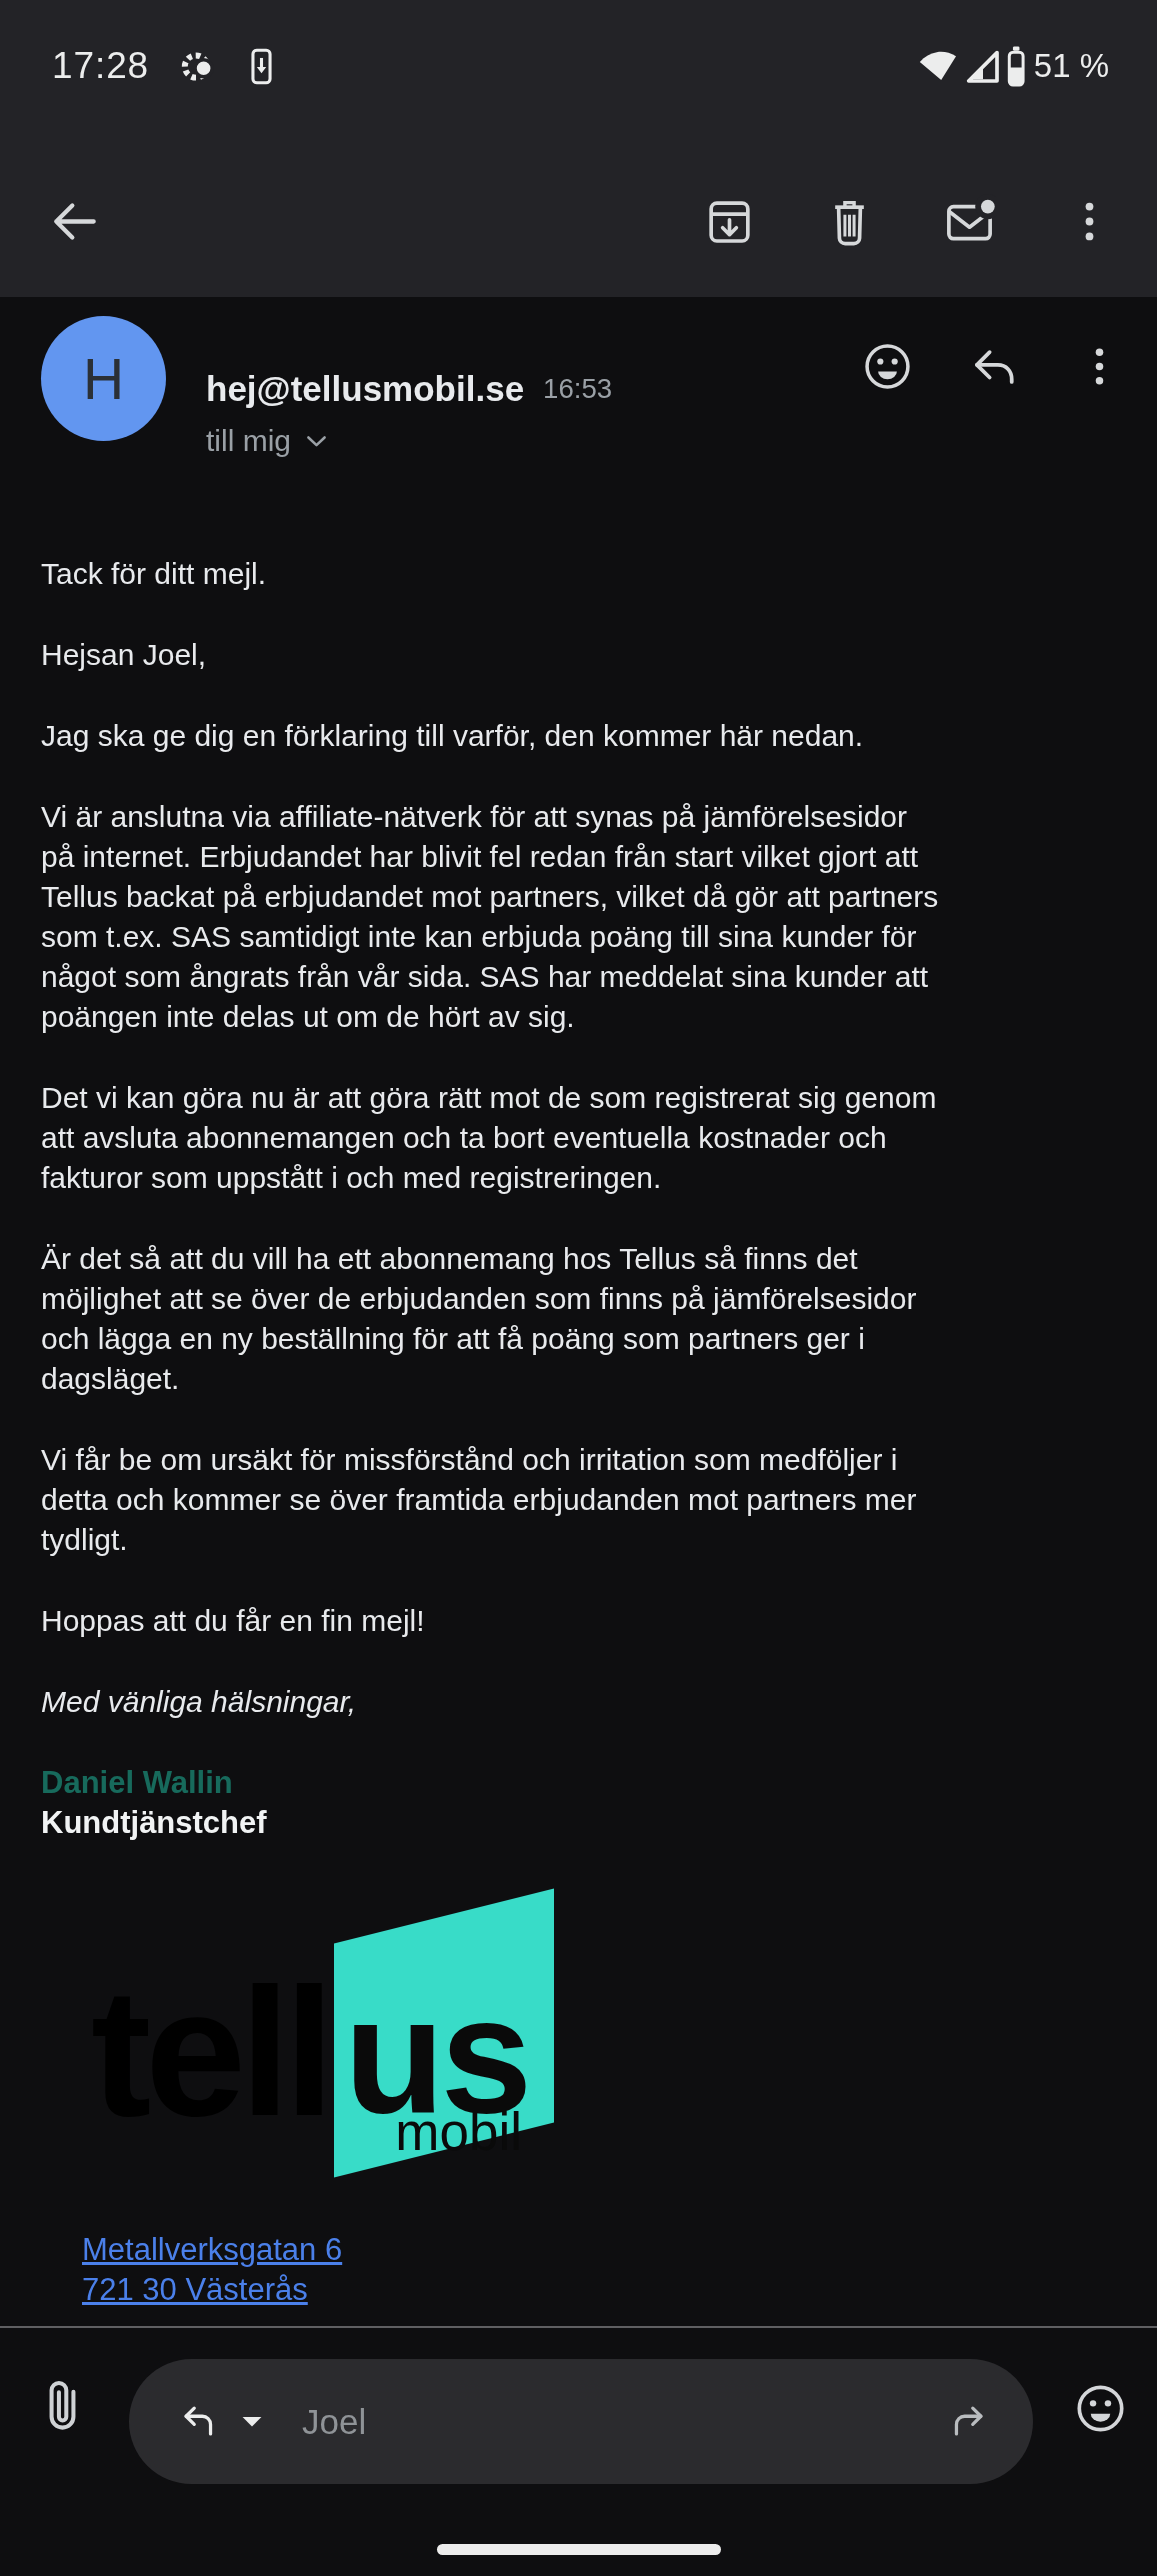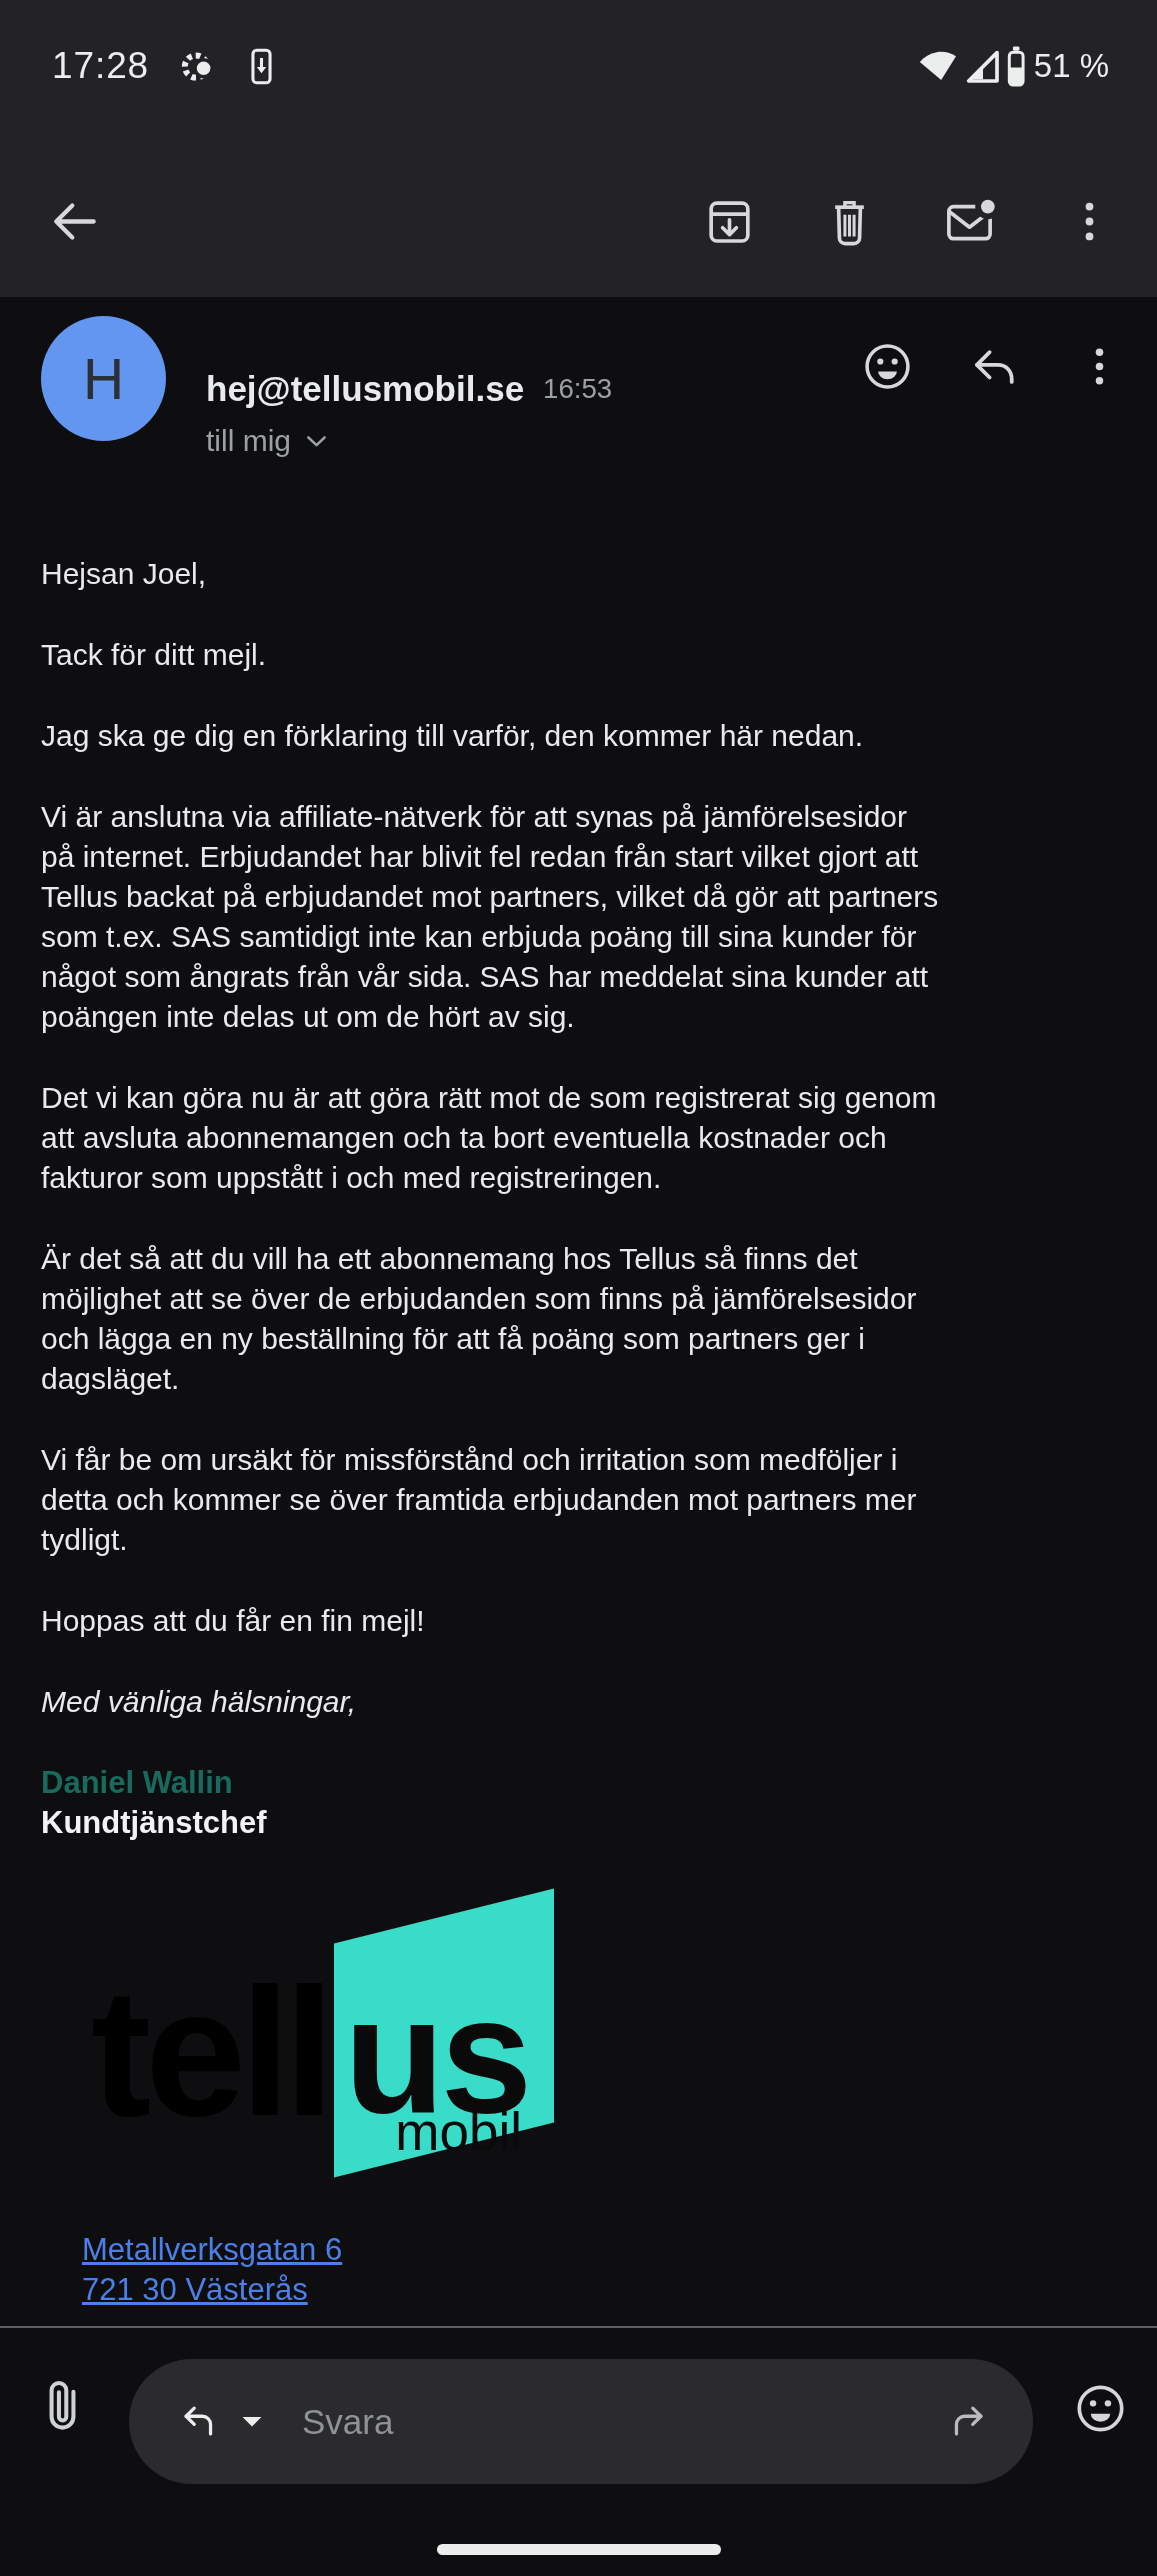--- a/index.html
+++ b/index.html
@@ -178,22 +178,22 @@
           <circle cx="24" cy="11" r="3.4" fill="#d6d8da"></circle>
           <circle cx="24" cy="24" r="3.4" fill="#d6d8da"></circle>
           <circle cx="24" cy="37" r="3.4" fill="#d6d8da"></circle>
         </svg>
       </button>
     </div>
   </div>
 
   <div class="email-body">
     <div>
+        <p>Tack för ditt mejl.</p>
         <p>Hejsan Joel,</p>
-        <p>Tack för ditt mejl.</p>
         <p>Jag ska ge dig en förklaring till varför, den kommer här nedan.</p>
         <p>Vi är anslutna via affiliate-nätverk för att synas på jämförelsesidor<br>på internet. Erbjudandet har blivit fel redan från start vilket gjort att<br>Tellus backat på erbjudandet mot partners, vilket då gör att partners<br>som t.ex. SAS samtidigt inte kan erbjuda poäng till sina kunder för<br>något som ångrats från vår sida. SAS har meddelat sina kunder att<br>poängen inte delas ut om de hört av sig.</p>
         <p>Det vi kan göra nu är att göra rätt mot de som registrerat sig genom<br>att avsluta abonnemangen och ta bort eventuella kostnader och<br>fakturor som uppstått i och med registreringen.</p>
         <p>Är det så att du vill ha ett abonnemang hos Tellus så finns det<br>möjlighet att se över de erbjudanden som finns på jämförelsesidor<br>och lägga en ny beställning för att få poäng som partners ger i<br>dagsläget.</p>
         <p>Vi får be om ursäkt för missförstånd och irritation som medföljer i<br>detta och kommer se över framtida erbjudanden mot partners mer<br>tydligt.</p>
         <p>Hoppas att du får en fin mejl!</p>
       </div>
     <p class="signoff">Med vänliga hälsningar,</p>
     <p class="sig-name" style="color: rgb(23, 106, 92);">Daniel Wallin</p>
     <p class="sig-title">Kundtjänstchef</p>
@@ -219,21 +219,21 @@
     </button>
 
     <div class="reply-pill">
       <svg width="46" height="46" viewBox="0 0 48 48">
         <path d="M18 9.5 L9.5 18 L18 26.5" fill="none" stroke="#eceded" stroke-width="3.4" stroke-linecap="round" stroke-linejoin="round"></path>
         <path d="M9.5 18 H26.5 a8.5 8.5 0 0 1 8.5 8.5 V36.5" fill="none" stroke="#eceded" stroke-width="3.4" stroke-linecap="round"></path>
       </svg>
       <svg class="caret" width="24" height="15.5" viewBox="0 0 28 18">
         <path d="M3 3.5 H25 L14 14.5 Z" fill="#eceded"></path>
       </svg>
-      <span class="reply-placeholder">Svara</span>
+      <span class="reply-placeholder">Joel</span>
       <button class="icon-btn">
         <svg width="46" height="46" viewBox="0 0 48 48">
           <path d="M30 9.5 L38.5 18 L30 26.5" fill="none" stroke="#b9bcbf" stroke-width="3.4" stroke-linecap="round" stroke-linejoin="round"></path>
           <path d="M38.5 18 H21.5 a8.5 8.5 0 0 0 -8.5 8.5 V36.5" fill="none" stroke="#b9bcbf" stroke-width="3.4" stroke-linecap="round"></path>
         </svg>
       </button>
     </div>
 
     <button class="icon-btn smiley-btn">
       <svg width="55" height="55" viewBox="0 0 48 48">

